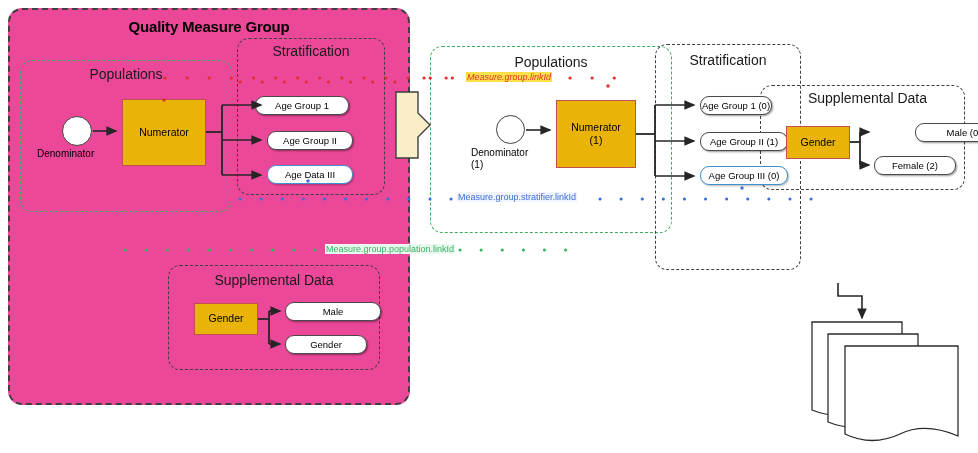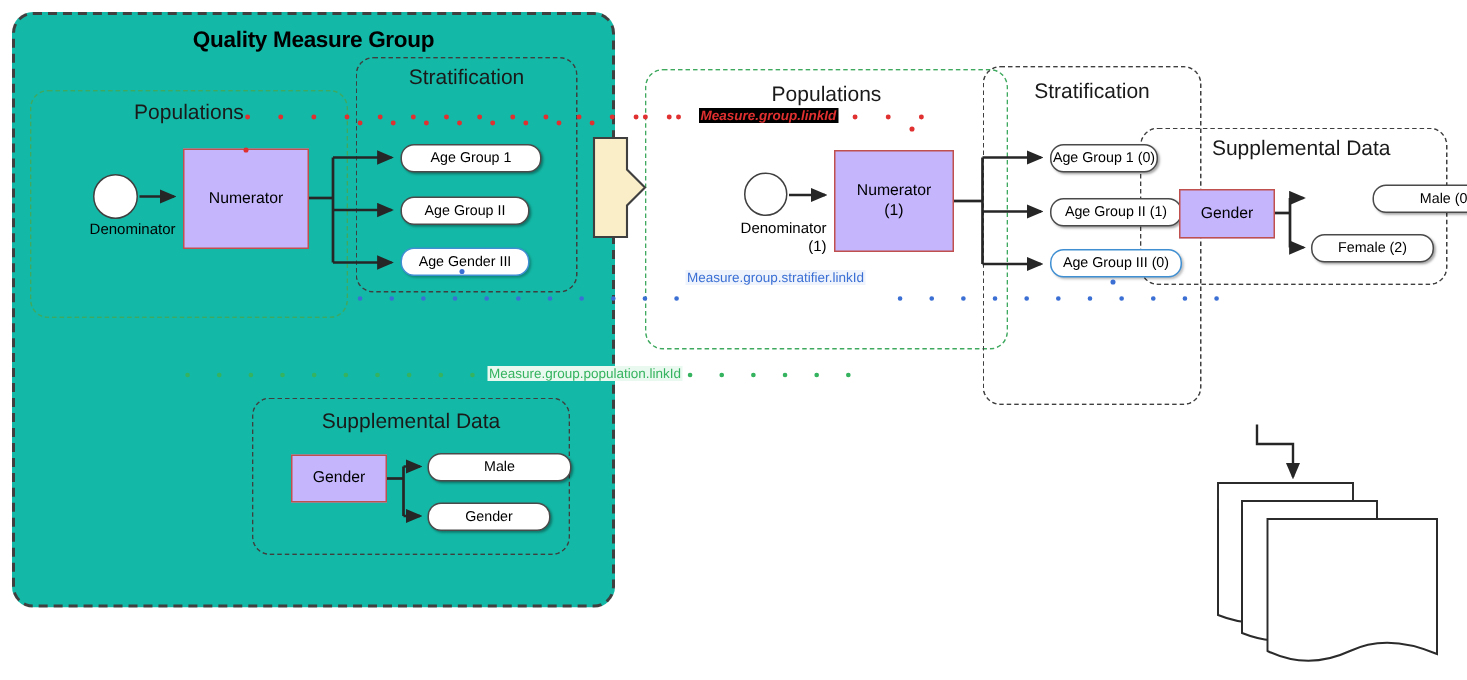--- a/index.html
+++ b/index.html
@@ -12,21 +12,21 @@
     width: 978px;
     height: 453px;
     background: #ffffff;
     font-family: "Liberation Sans", sans-serif;
     overflow: hidden;
   }
 
   
   .panel {
     position: absolute;
-    background: #14b8a6;
+    background: #ec4899;
     border: 2px dashed #3f3f3f;
     border-radius: 14px;
     box-sizing: border-box;
   }
   .panel-title {
     position: absolute;
     left: 0;
     right: 0;
     text-align: center;
     font-weight: bold;
@@ -53,21 +53,21 @@
     right: 0;
     text-align: center;
     font-size: 14px;
     color: #1a1a1a;
   }
 
   
   .rect-box {
     position: absolute;
     box-sizing: border-box;
-    background: #c4b5fd;
+    background: #eab308;
     border: 1.4px solid #c0504d;
     display: flex;
     flex-direction: column;
     align-items: center;
     justify-content: center;
     font-size: 10.5px;
     color: #000;
     line-height: 1.25;
     text-align: center;
   }
@@ -91,35 +91,35 @@
   }
   .circle {
     position: absolute;
     box-sizing: border-box;
     background: #ffffff;
     border: 1.4px solid #3f3f3f;
     border-radius: 50%;
   }
   .node-label {
     position: absolute;
-    text-align: right;
+    text-align: left;
     font-size: 10px;
     color: #000;
     line-height: 1.2;
     white-space: nowrap;
   }
 
   
   .linklabel {
     position: absolute;
     font-size: 9px;
     white-space: nowrap;
     padding: 0 1px;
   }
-  .linklabel.red   { color: #e03030; font-style: italic; font-weight: bold; background: #000000; }
+  .linklabel.red   { color: #e03030; font-style: italic; font-weight: normal; background: #fde047; }
   .linklabel.blue  { color: #3b6fd4; background: #eef3fc; }
   .linklabel.green { color: #35b35f; background: #e9f9ef; }
 
   
   .overlay {
     position: absolute;
     left: 0; top: 0;
     width: 978px;
     height: 453px;
     pointer-events: none;
@@ -147,28 +147,28 @@
   <div class="group" style="left:237px; top:38px; width:148px; height:157px;"></div>
   <div class="group-title" style="left:237px; top:43px; width:148px;">Stratification</div>
 
   <div class="circle" style="left:62px; top:116px; width:30px; height:30px;"></div>
   <div class="node-label" style="left:37px; top:148px; width:80px;">Denominator</div>
 
   <div class="rect-box" style="left:122px; top:99px; width:84px; height:67px;">
     <span>Numerator</span>
   </div>
 
-  <div class="pill" style="left:267px; top:96px; width:94px; height:19px;">
+  <div class="pill" style="left:255px; top:96px; width:94px; height:19px;">
     <span>Age Group 1</span>
   </div>
   <div class="pill" style="left:267px; top:131px; width:86px; height:19px;">
     <span>Age Group II</span>
   </div>
   <div class="pill blue" style="left:267px; top:165px; width:86px; height:19px;">
-    <span>Age Gender III</span>
+    <span>Age Data III</span>
   </div>
 
   <div class="group" style="left:168px; top:265px; width:212px; height:105px;"></div>
   <div class="group-title" style="left:168px; top:272px; width:212px;">Supplemental Data</div>
 
   <div class="rect-box" style="left:194px; top:303px; width:64px; height:32px;">
     <span>Gender</span>
   </div>
   <div class="pill" style="left:285px; top:302px; width:96px; height:19px;">
     <span>Male</span>
@@ -213,21 +213,21 @@
   </div>
   <div class="pill" style="left:915px; top:123px; width:82px; height:19px;padding-left:16px;">
     <span>Male (0)</span>
   </div>
   <div class="pill" style="left:874px; top:156px; width:82px; height:19px;">
     <span>Female (2)</span>
   </div>
 
   <div class="linklabel red" style="left:466px; top:72px;">Measure.group.linkId</div>
 
-  <div class="linklabel blue" style="left:457px; top:180px;">Measure.group.stratifier.linkId</div>
+  <div class="linklabel blue" style="left:457px; top:192px;">Measure.group.stratifier.linkId</div>
 
   <div class="linklabel green" style="left:325px; top:244px;">Measure.group.population.linkId</div>
 
   <div class="res-label" style="left:855px; top:381px;">Resources</div>
 
   <svg class="overlay" viewBox="0 0 978 453" xmlns="http://www.w3.org/2000/svg">
     <defs>
       <marker id="ah" markerWidth="7" markerHeight="7" refX="6" refY="3" orient="auto">
         <path d="M0,0 L7,3 L0,6 z" fill="#262626"></path>
       </marker>

